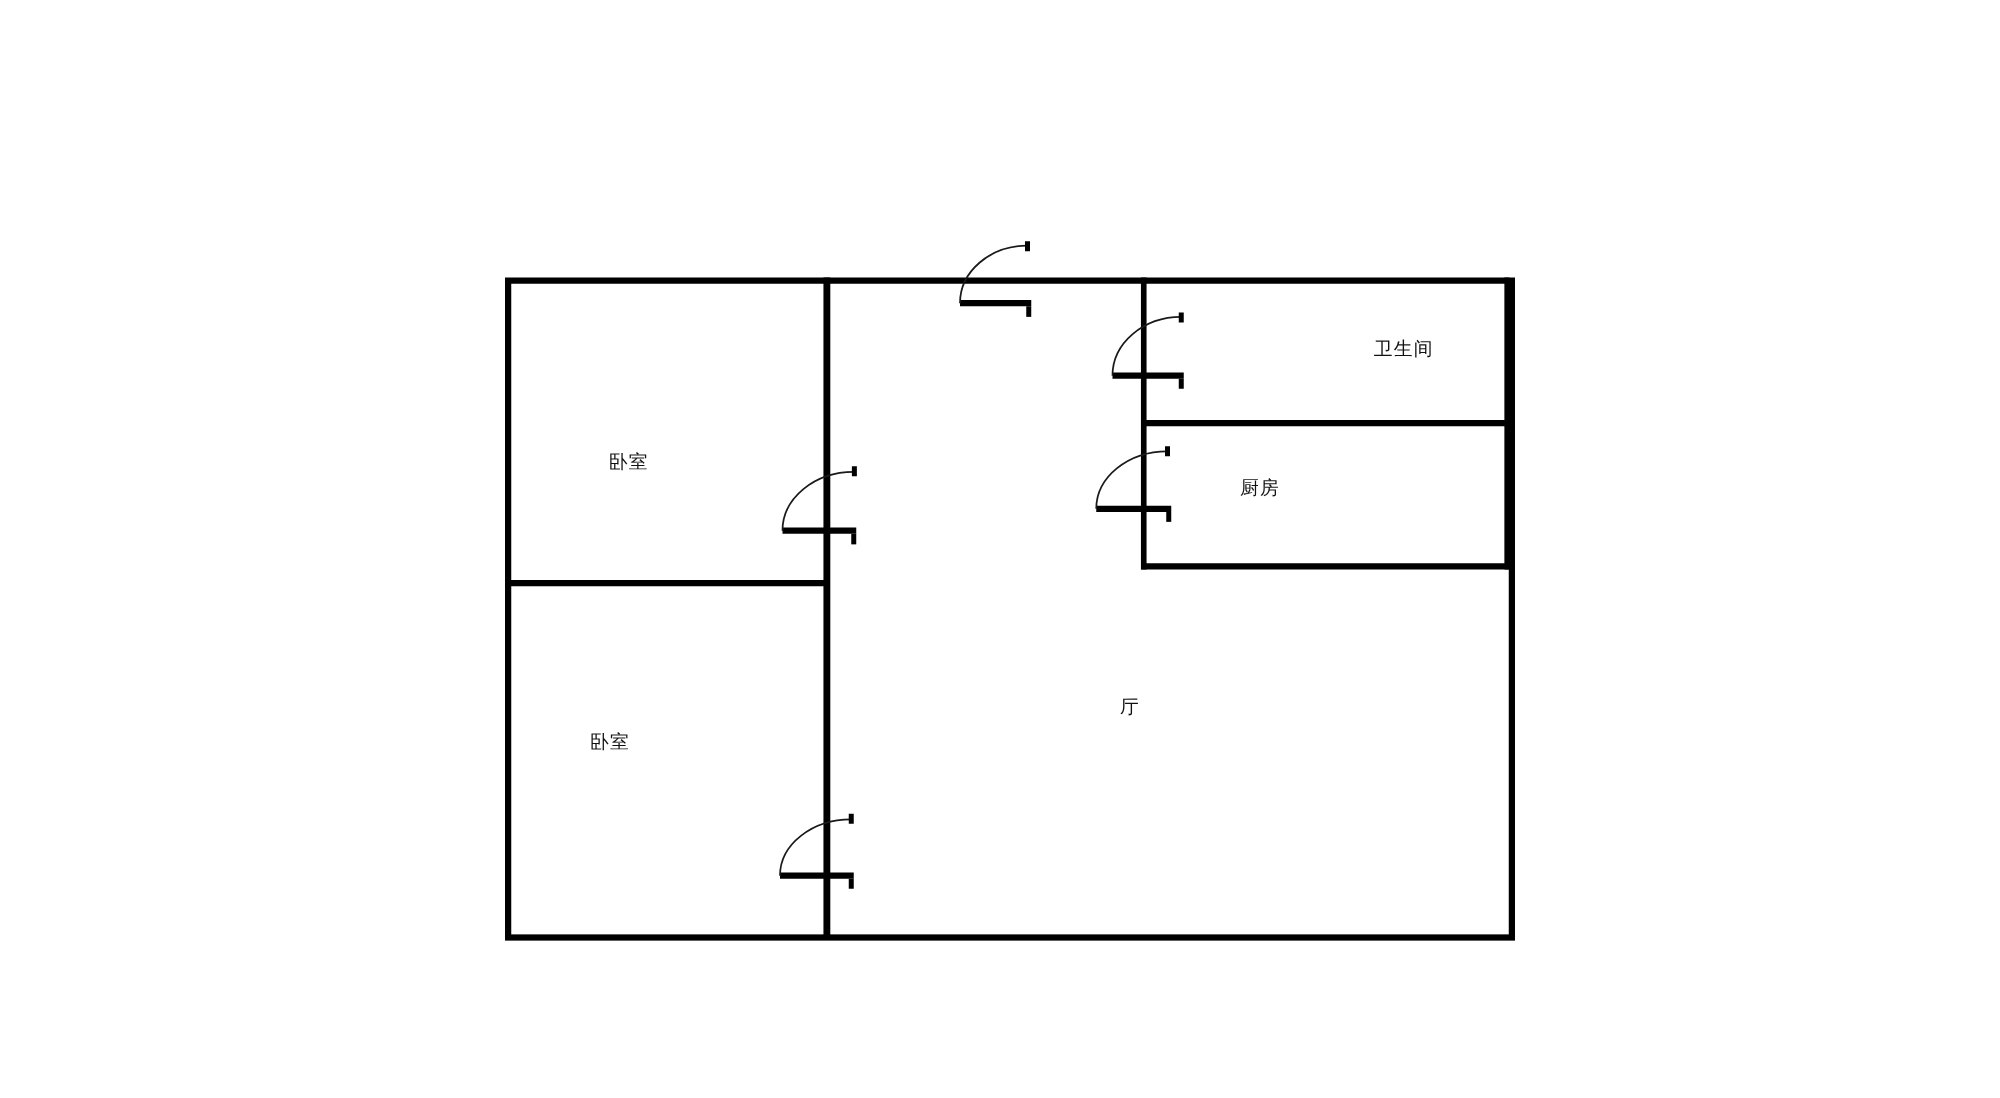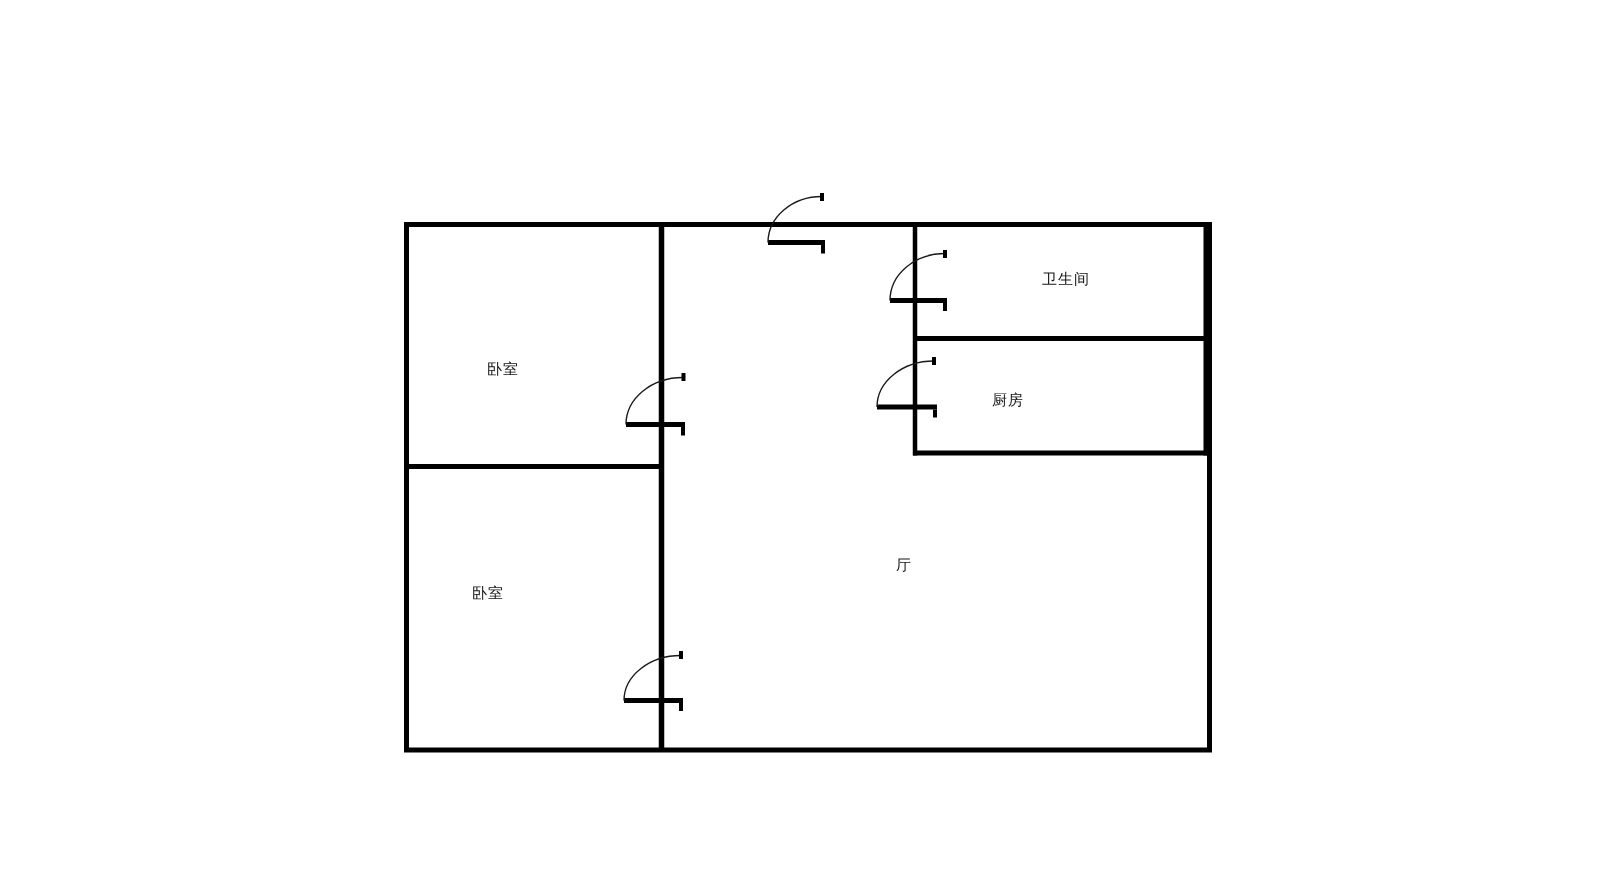--- a/index.html
+++ b/index.html
@@ -45,22 +45,22 @@
     position: absolute;
     color: #111111;
     font-size: 15px;
     line-height: 15px;
     letter-spacing: 1px;
     white-space: nowrap;
     user-select: none;
   }
   #label-bedroom-top    { left: 487px;  top: 362px; }
   #label-bedroom-bottom { left: 472px;  top: 586px; }
-  #label-bathroom       { left: 1042px; top: 272px; }
-  #label-kitchen        { left: 992px;  top: 393px; text-align: right; }
+  #label-bathroom       { left: 1099px; top: 272px; }
+  #label-kitchen        { left: 992px;  top: 383px; text-align: right; }
   #label-hall           { left: 896px;  top: 558px; }
 </style>
 </head>
 <body>
 
 <div id="canvas">
 
   <svg id="plan-svg" viewBox="0 0 1600 878" xmlns="http://www.w3.org/2000/svg">
 
     <rect class="wall" x="406.5" y="224.5" width="803" height="525.5" stroke-width="5"></rect>

